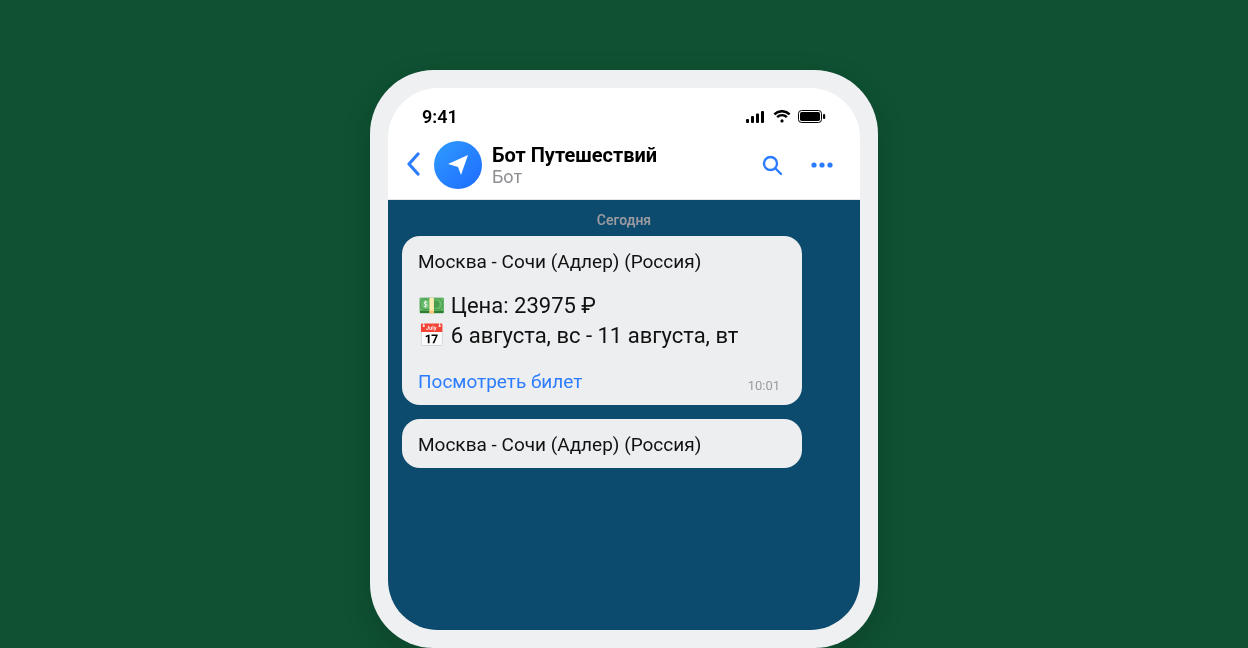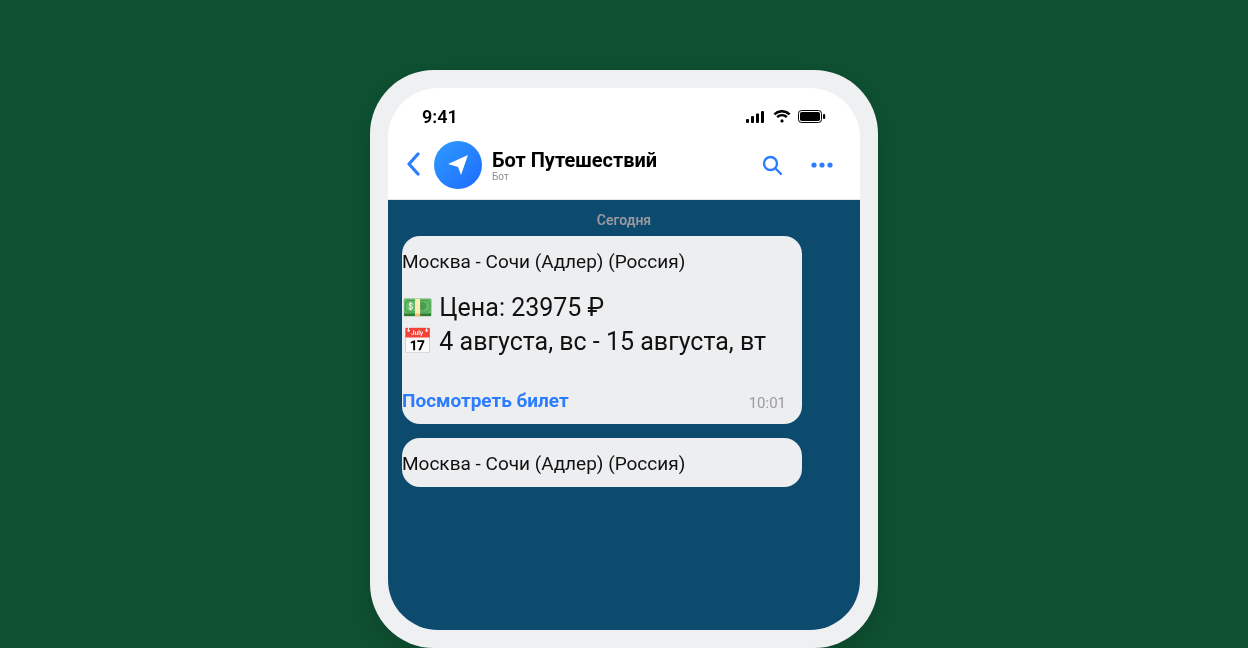--- a/index.html
+++ b/index.html
@@ -59,47 +59,47 @@
     width: 48px;
     height: 48px;
     border-radius: 50%;
     background: linear-gradient(135deg, #2e9bff 0%, #1e6bff 100%);
     display: flex;
     align-items: center;
     justify-content: center;
   }
   .title-block { flex: 1; }
   .chat-title { font-size: 20px; font-weight: 700; color: #000; }
-  .chat-sub { font-size: 10px; color: #8e8e93; margin-top: -1px; }
+  .chat-sub { font-size: 18px; color: #8e8e93; margin-top: -1px; }
   .hdr-action { color: #2c7cff; padding: 4px 8px; display:flex; align-items:center; }
   .chat-body {
     flex: 1;
     background: #0c4a6e;
     padding: 10px 14px 0 14px;
     overflow: hidden;
   }
   .date-sep {
     text-align: center;
     font-size: 14px;
     color: #9a9aa0;
     font-weight: 600;
     margin: 2px 0 8px 0;
   }
   .bubble {
     background: #edeef0;
     border-radius: 18px;
-    padding: 14px 16px 12px 0;
+    padding: 14px 16px 12px 16px;
     max-width: 400px;
     margin-bottom: 14px;
     position: relative;
   }
   .b-title { font-size: 19px; color:#111; margin-bottom: 18px; }
-  .b-line { font-size: 25px; color:#111; line-height: 1.35; }
-  .b-link { color: #2c7cff; font-size: 19px; margin-top: 30px; display:inline-block;font-weight:bold; }
-  .b-time { position:absolute; right:16px; bottom:12px; font-size:15px; color:#9a9aa0; }
+  .b-line { font-size: 22px; color:#111; line-height: 1.35; }
+  .b-link { color: #2c7cff; font-size: 19px; margin-top: 20px; display:inline-block; }
+  .b-time { position:absolute; right:22px; bottom:12px; font-size:13px; color:#9a9aa0; }
 </style>
 </head>
 <body>
 
 <div class="phone">
   <div class="screen">
 
     <div class="status-bar">
       <span>9:41</span>
       <div class="status-icons">
@@ -157,21 +157,21 @@
           </svg>
       </div>
     </div>
 
     <div class="chat-body">
       <div class="date-sep">Сегодня</div>
 
       <div class="bubble">
         <div class="b-title">Москва - Сочи (Адлер) (Россия)</div>
         <div class="b-line">💵 Цена: 23975 ₽</div>
-        <div class="b-line">📅 4 августа, вс - 15 августа, вт</div>
+        <div class="b-line">📅 6 августа, вс - 11 августа, вт</div>
         <a class="b-link">Посмотреть билет</a>
         <span class="b-time">10:01</span>
       </div>
 
       <div class="bubble">
         <div class="b-title" style="margin-bottom:0">Москва - Сочи (Адлер) (Россия)</div>
       </div>
     </div>
 
   </div>

